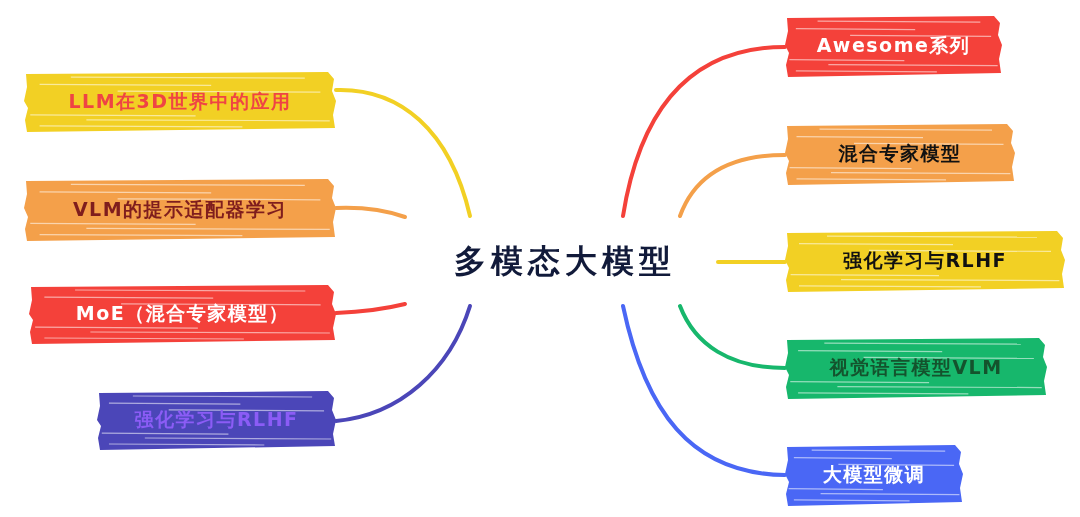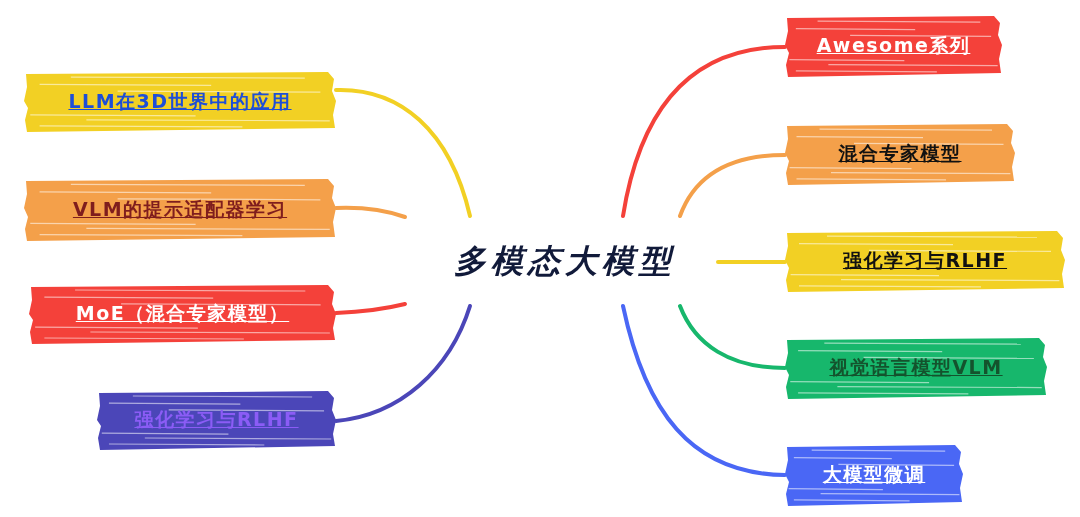--- a/index.html
+++ b/index.html
@@ -3,23 +3,23 @@
 <meta charset="utf-8">
 <style>
   html, body { margin: 0; padding: 0; background: #ffffff; }
   body { width: 1080px; height: 517px; position: relative; overflow: hidden;
          font-family: "DejaVu Sans", "Liberation Sans", sans-serif; }
   #canvas { position: absolute; left: 0; top: 0; width: 1080px; height: 517px; }
   .node { position: absolute; display: flex; align-items: center; justify-content: center;
           box-sizing: border-box; }
   .node .brush { position: absolute; inset: 0; }
   .node .label { position: relative; font-size: 19px; font-weight: bold; letter-spacing: 1.5px;
-                 white-space: nowrap; text-decoration: underline; }
+                 white-space: nowrap; }
   .center { position: absolute; left: 430px; top: 232px; width: 270px; height: 60px;
-            display: flex; align-items: center; justify-content: center; font-style: italic; }
+            display: flex; align-items: center; justify-content: center; }
   .center .label { font-size: 32px; font-weight: bold; color: #111a3a; letter-spacing: 5px; }
 </style>
 </head>
 <body>
 
 <svg id="canvas" width="1080" height="517" viewBox="0 0 1080 517">
   <g id="connectors">
       <path d="M336,90 C400,88 450,130 470,216" fill="none" stroke="#f2d024" stroke-width="4" stroke-linecap="round"></path>
       <path d="M336,208 C360,207 385,210 405,217" fill="none" stroke="#f4a04a" stroke-width="4" stroke-linecap="round"></path>
       <path d="M336,313 C360,312 385,309 405,304" fill="none" stroke="#f4413a" stroke-width="4" stroke-linecap="round"></path>
@@ -40,21 +40,21 @@
   <div class="node" style="left: 24px; top: 71px; width: 312px; height: 61px;">
     <svg class="brush" viewBox="0 0 312 61" preserveAspectRatio="none">
         <path d="M2,3 L304,1 L310,8 L308,20 L312,30 L309,44 L311,57 L3,61 L1,49 L4,37 L0,30 L3,16 Z" fill="#f2d024"></path>
         <line x1="46.8" x2="280.8" y1="6.1000000000000005" y2="7.1000000000000005" stroke="#ffffff" stroke-opacity="0.55" stroke-width="1.2"></line>
         <line x1="15.600000000000001" x2="187.2" y1="13.42" y2="14.42" stroke="#ffffff" stroke-opacity="0.55" stroke-width="1.2"></line>
         <line x1="93.6" x2="296.4" y1="20.130000000000003" y2="21.130000000000003" stroke="#ffffff" stroke-opacity="0.55" stroke-width="1.2"></line>
         <line x1="6.24" x2="171.60000000000002" y1="43.92" y2="44.92" stroke="#ffffff" stroke-opacity="0.55" stroke-width="1.2"></line>
         <line x1="62.400000000000006" x2="305.76" y1="48.800000000000004" y2="49.800000000000004" stroke="#ffffff" stroke-opacity="0.55" stroke-width="1.2"></line>
         <line x1="15.600000000000001" x2="218.39999999999998" y1="54.9" y2="55.9" stroke="#ffffff" stroke-opacity="0.55" stroke-width="1.2"></line>
       </svg>
-    <span class="label" style="color: #1d4ed8;">LLM在3D世界中的应用</span>
+    <span class="label" style="color: #ef4444;">LLM在3D世界中的应用</span>
   </div>
   <div class="node" style="left: 24px; top: 178px; width: 312px; height: 63px;">
     <svg class="brush" viewBox="0 0 312 63" preserveAspectRatio="none">
         <path d="M2,3 L304,1 L310,8 L308,20 L312,30 L309,44 L311,59 L3,63 L1,51 L4,39 L0,30 L3,16 Z" fill="#f4a04a"></path>
         <line x1="46.8" x2="280.8" y1="6.300000000000001" y2="7.300000000000001" stroke="#ffffff" stroke-opacity="0.55" stroke-width="1.2"></line>
         <line x1="15.600000000000001" x2="187.2" y1="13.86" y2="14.86" stroke="#ffffff" stroke-opacity="0.55" stroke-width="1.2"></line>
         <line x1="93.6" x2="296.4" y1="20.790000000000003" y2="21.790000000000003" stroke="#ffffff" stroke-opacity="0.55" stroke-width="1.2"></line>
         <line x1="6.24" x2="171.60000000000002" y1="45.36" y2="46.36" stroke="#ffffff" stroke-opacity="0.55" stroke-width="1.2"></line>
         <line x1="62.400000000000006" x2="305.76" y1="50.400000000000006" y2="51.400000000000006" stroke="#ffffff" stroke-opacity="0.55" stroke-width="1.2"></line>
         <line x1="15.600000000000001" x2="218.39999999999998" y1="56.7" y2="57.7" stroke="#ffffff" stroke-opacity="0.55" stroke-width="1.2"></line>

